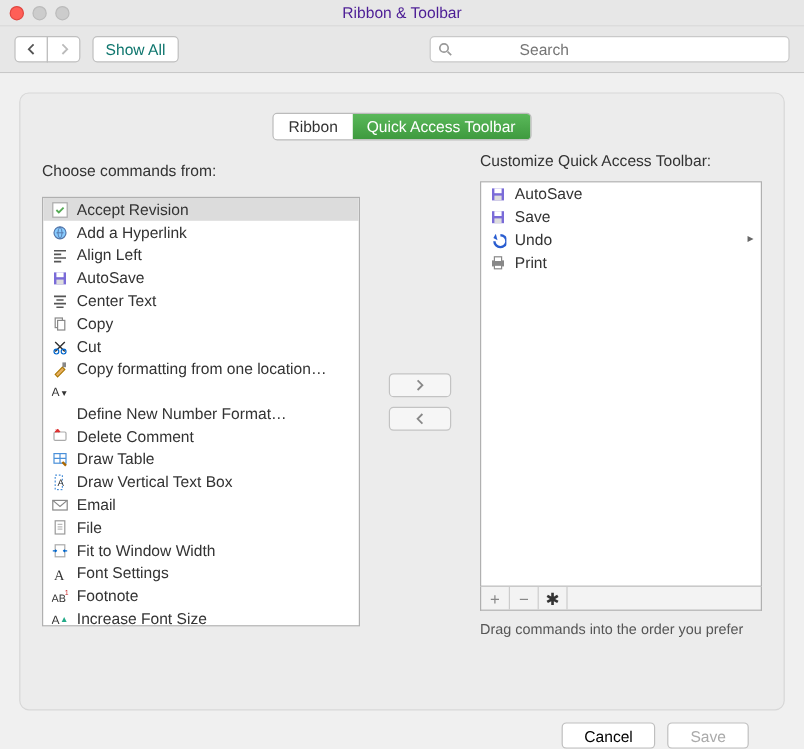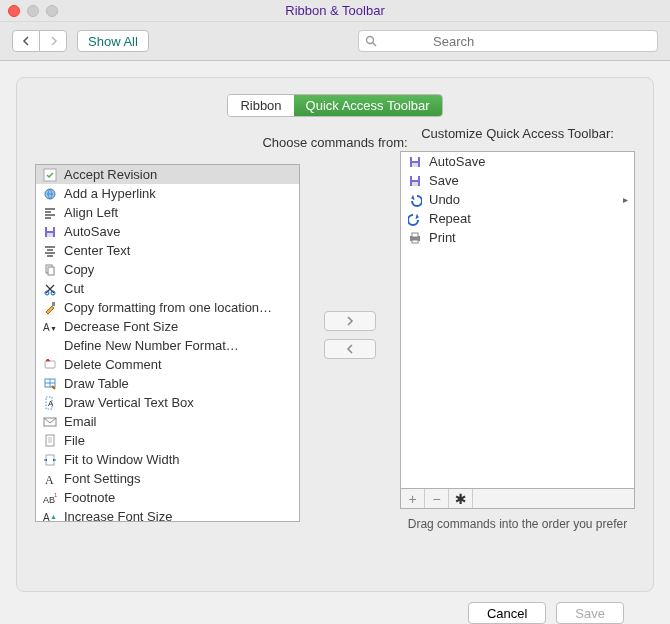--- a/index.html
+++ b/index.html
@@ -63,21 +63,20 @@
     padding: 16px;
     background: #f0f0f0;
   }
   .panel {
     background: #ececec;
     border: 1px solid #d7d7d7;
     border-radius: 8px;
     padding: 16px 18px 40px 18px;
     height: 515px;
     position: relative;
-    text-align: center;
   }
   .tabbar { display: flex; justify-content: center; margin-bottom: 18px; }
   .tabseg { display: flex; border-radius: 4px; overflow: hidden; border: 1px solid #bbb; }
   .tab {
     padding: 3px 12px; font-size: 13px; background: #fff; color: #333;
     cursor: pointer;
   }
   .tab.active { background: #4ba94b; background: linear-gradient(#5ab85a,#3e9a3e); color: #fff; }
   .section-label { font-size: 13px; color: #333; margin-bottom: 6px; }
   .mainrow { display: flex; gap: 20px; align-items: flex-start; }
@@ -262,21 +261,20 @@
                 </span>
                 <span>Copy formatting from one location…</span>
               </div>
               <div class="item">
                 <span class="ic">
                   <svg width="14" height="14">
                     <text x="0" y="11" font-size="10" fill="#333">A</text>
                     <text x="7" y="11" font-size="7" fill="#333">▼</text>
                   </svg>
                 </span>
-                <span>Decrease Font Size</span>
               </div>
               <div class="item">
                 <span class="ic"></span>
                 <span>Define New Number Format…</span>
               </div>
               <div class="item">
                 <span class="ic">
                   <svg width="14" height="14">
                     <rect x="2" y="3" width="10" height="7" rx="1" fill="#fff" stroke="#aaa"></rect>
                     <path d="M3 3l2-2 2 2" fill="#d33" stroke="#d33"></path>
@@ -400,29 +398,20 @@
               </div>
               <div class="item">
                 <span class="ic">
                   <svg width="14" height="14">
                     <path d="M9 3a5 5 0 11-5 5" stroke="#2a5dd0" stroke-width="2" fill="none"></path>
                     <path d="M4 2v4h4" fill="#2a5dd0" transform="rotate(30 5 4)"></path>
                   </svg>
                 </span>
                 <span>Undo</span>
                 <span class="submenu">▸</span>
-              </div>
-              <div class="item">
-                <span class="ic">
-                  <svg width="14" height="14">
-                    <path d="M5 3a5 5 0 105 5" stroke="#2a5dd0" stroke-width="2" fill="none"></path>
-                    <path d="M10 2v4H6" fill="#2a5dd0" transform="rotate(-30 9 4)"></path>
-                  </svg>
-                </span>
-                <span>Repeat</span>
               </div>
               <div class="item">
                 <span class="ic">
                   <svg width="14" height="14">
                     <rect x="2" y="5" width="10" height="5" fill="#888"></rect>
                     <rect x="4" y="2" width="6" height="4" fill="#fff" stroke="#888"></rect>
                     <rect x="4" y="9" width="6" height="3" fill="#fff" stroke="#888"></rect>
                   </svg>
                 </span>
                 <span>Print</span>

